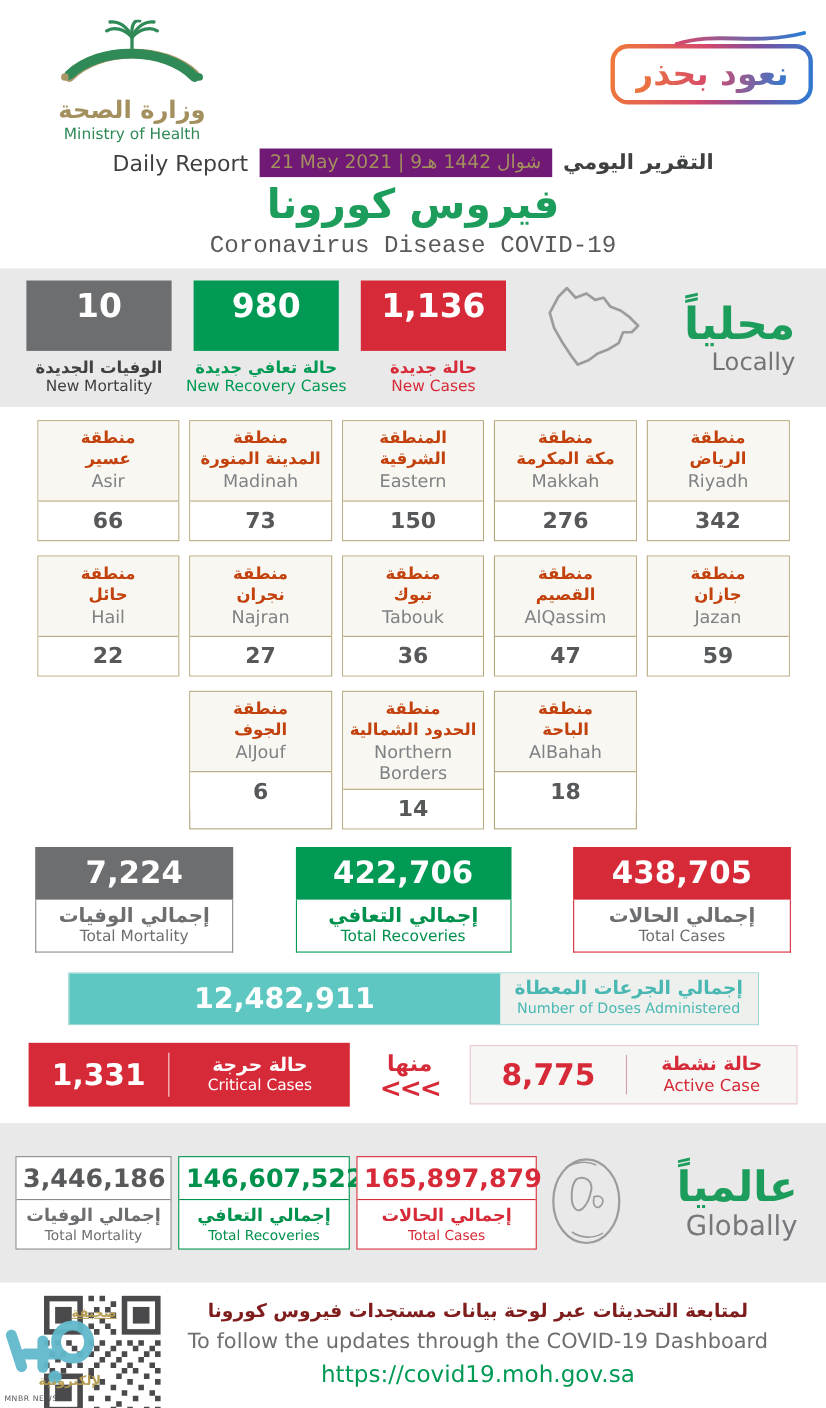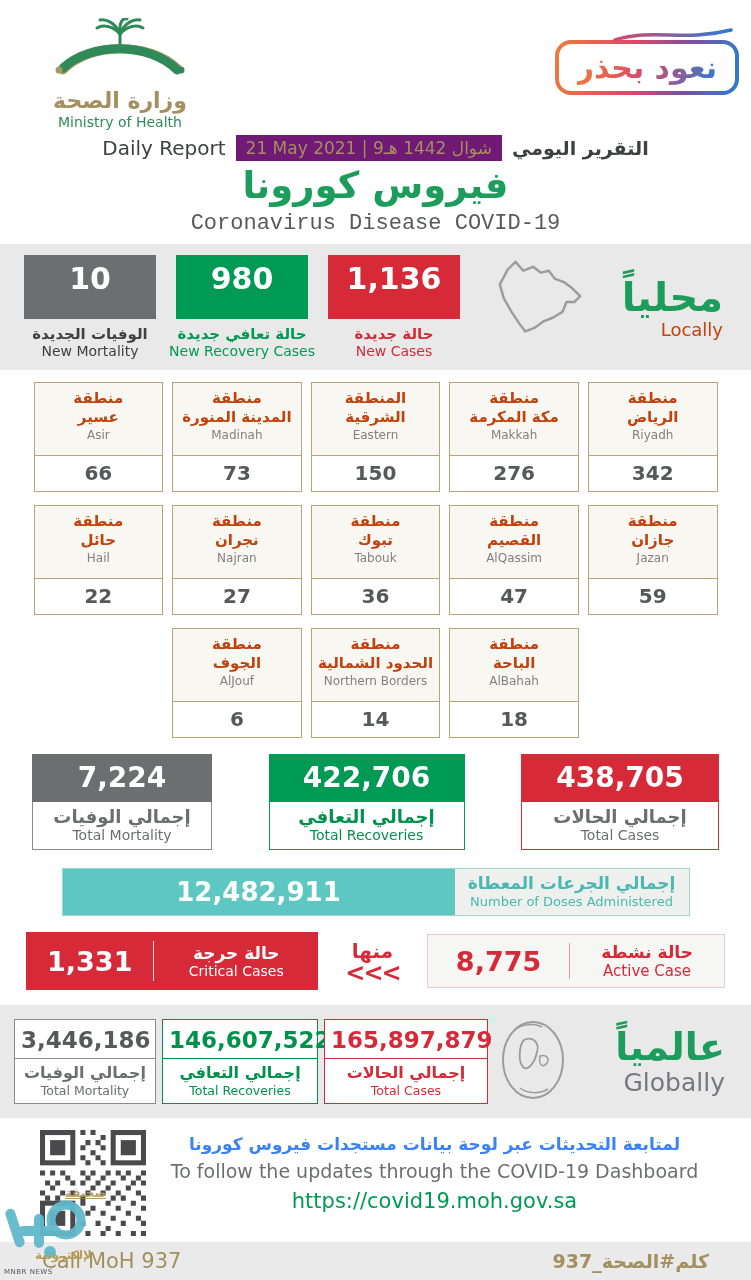--- a/index.html
+++ b/index.html
@@ -34,28 +34,28 @@
   .stat .box { height:64px; line-height:48px; margin:0 10px 6px 10px; color:#fff; font-size:30px; font-weight:bold; }
   .box.gray { background:#6d6e70; } .box.green { background:#009a55; } .box.red { background:#d72a38; }
   .stat .lar { font-size:15px; font-weight:bold; direction:rtl; }
   .stat .len { font-size:14px; }
   .stat.c-gray .lar, .stat.c-gray .len { color:#404040; }
   .stat.c-green .lar, .stat.c-green .len { color:#009a55; }
   .stat.c-red .lar, .stat.c-red .len { color:#d72a38; }
   .map-box { width:122px; text-align:center; margin-left:8px; }
   .loc-head { flex:1; text-align:right; padding-right:14px; }
   .loc-head .h-ar { color:#1d9d5c; font-size:40px; font-weight:bold; direction:rtl; line-height:44px; }
-  .loc-head .h-en { color:#c2410c; font-size:18px; }
+  .loc-head .h-en { color:#737373; font-size:22px; }
 
   
   .regions { width:684px; margin:12px auto 0; display:grid; grid-template-columns:repeat(5,1fr); column-gap:9px; row-gap:13px; }
   .cell { border:1.5px solid #b5a679; text-align:center; background:#fff; }
   .cell .head { background:#f8f7f1; padding:6px 2px 5px; min-height:72px; }
   .cell .a1, .cell .a2 { color:#c2410c; font-size:15px; font-weight:bold; direction:rtl; line-height:19px; }
-  .cell .en { color:#808184; font-size:12px; margin-top:1px; }
+  .cell .en { color:#808184; font-size:16px; margin-top:1px; }
   .cell .num { border-top:1.5px solid #b5a679; background:#fff; color:#57585a; font-size:20px; font-weight:bold; padding:5px 0 6px; }
   .cell.pos2 { grid-column:2; } .cell.pos3 { grid-column:3; } .cell.pos4 { grid-column:4; }
 
   
   .totals { display:flex; justify-content:space-between; padding:0 32px; margin-top:16px; }
   .total { text-align:center; }
   .total .tbox { height:48px; line-height:48px; color:#fff; font-size:28px; font-weight:bold; }
   .total .tlabels { border:1.5px solid; border-top:none; padding:4px 6px 6px; background:#fff; }
   .total .tla { font-size:18px; font-weight:bold; direction:rtl; }
   .total .tle { font-size:14px; }
@@ -83,39 +83,39 @@
   .mid-of .ar { font-size:20px; font-weight:bold; direction:rtl; }
   .mid-of .ch { font-size:24px; font-weight:bold; letter-spacing:-2px; direction:ltr; line-height:20px; }
   .act-box { width:298px; height:54px; background:#f6f6f5; border:1px solid #ecc9cc; color:#d72a38; display:flex; align-items:center; }
   .act-box .v { flex:1; text-align:center; font-size:27px; font-weight:bold; }
   .act-box .vdiv { background:#d7a0a6; }
   .act-box .ls { width:52%; text-align:center; }
   .act-box .la { font-size:17px; font-weight:bold; direction:rtl; }
   .act-box .le { font-size:15px; }
 
   
-  .globally { margin-top:15px; height:113px; display:flex; align-items:center; padding:0 14px; }
+  .globally { margin-top:15px; height:145px; display:flex; align-items:center; padding:0 14px; }
   .gbox { background:#fff; border:1.5px solid; text-align:center; margin-right:6px; padding-bottom:5px; }
   .gbox .gv { font-size:23px; font-weight:bold; padding:7px 6px 5px; }
   .gbox hr { border:none; border-top:1px solid; margin:0 0 4px; }
   .gbox .gla { font-size:16px; font-weight:bold; direction:rtl; line-height:20px; }
   .gbox .gle { font-size:12.5px; }
   .g-gray { width:142px; border-color:#8a8b8d; } .g-gray .gv { color:#58595b; } .g-gray hr { border-color:#8a8b8d; } .g-gray .gla,.g-gray .gle { color:#6d6e70; }
   .g-green { width:156px; border-color:#00914d; } .g-green .gv,.g-green .gla,.g-green .gle { color:#00914d; } .g-green hr { border-color:#00914d; }
   .g-red { width:164px; border-color:#d72a38; } .g-red .gv,.g-red .gla,.g-red .gle { color:#d72a38; } .g-red hr { border-color:#d72a38; }
   .glb-head { flex:1; text-align:right; padding-right:12px; }
   .glb-head .h-ar { color:#1d9d5c; font-size:38px; font-weight:bold; direction:rtl; line-height:42px; }
   .glb-head .h-en { color:#77787b; font-size:25px; }
   .globe-wrap { width:78px; text-align:center; }
 
   
   .dash { display:flex; align-items:flex-start; margin-top:10px; height:112px; }
   .qr { margin-left:38px; width:110px; height:110px; background:#fff; }
   .dash-text { flex:1; text-align:center; padding-top:6px; padding-right:30px; }
-  .dash-text .ar { color:#3b82f6; font-size:17px; font-weight:bold; direction:rtl; }
+  .dash-text .ar { color:#7f1d1d; font-size:17px; font-weight:bold; direction:rtl; }
   .dash-text .en { color:#6d6e70; font-size:19px; margin-top:6px; }
   .dash-text .url { color:#009a55; font-size:21px; font-weight:normal; margin-top:7px; text-decoration:none; display:inline-block; }
 
   
   .call-band { background:#eaeaea; height:38px; display:flex; align-items:center; justify-content:space-between; padding:0 42px; margin-top:2px; }
   .call-band .en { color:#a3905e; font-size:21px; }
   .call-band .ar { color:#a3905e; font-size:19px; font-weight:bold; unicode-bidi:plaintext; }
 
   
   .watermark { position:absolute; left:0; bottom:2px; width:112px; height:92px; opacity:.95; }

